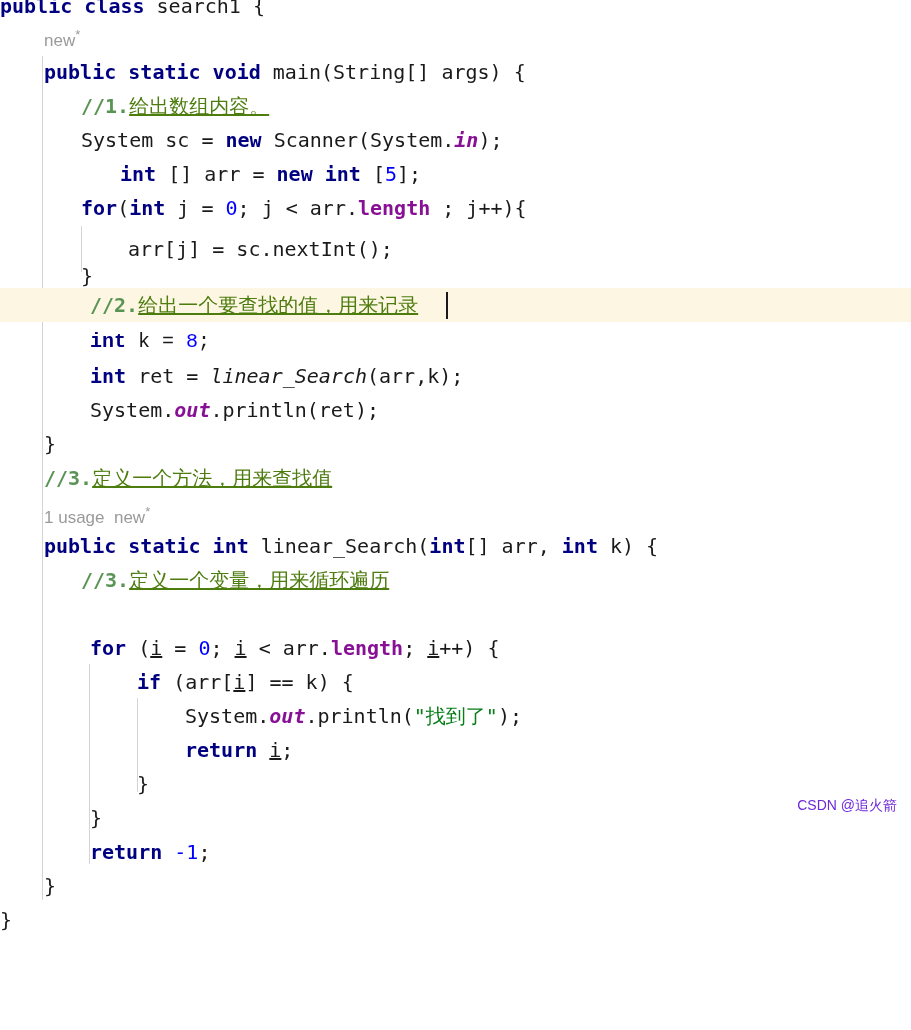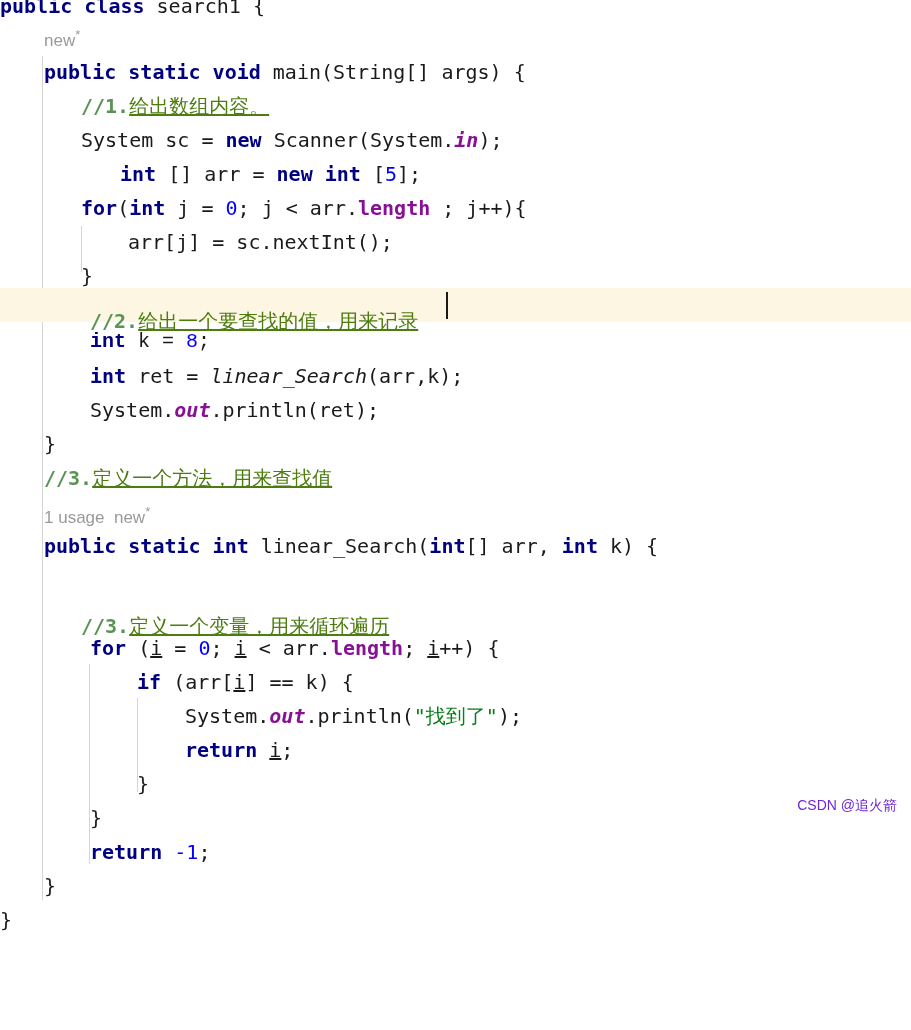--- a/index.html
+++ b/index.html
@@ -103,41 +103,41 @@
   <div class="line" style="top:55px; left:44px;"><span class="kw">public</span> <span class="kw">static</span> <span class="kw">void</span> <span class="plain">main</span><span class="plain">(String[] args) {</span></div>
 
   <div class="line" style="top:89px; left:81px;"><span class="cmt-b">//1.</span><span class="cmt" style="font-family:'DejaVu Sans',sans-serif;">给出数组内容。</span></div>
 
   <div class="line" style="top:123px; left:81px;"><span class="plain">System</span> <span class="plain">sc</span> <span class="plain">=</span> <span class="kw">new</span> <span class="plain">Scanner(System.</span><span class="fld-i">in</span><span class="plain">);</span></div>
 
   <div class="line" style="top:157px; left:76px;margin-left:44px;"><span class="kw">int</span> <span class="plain">[] arr =</span> <span class="kw">new</span> <span class="kw">int</span> <span class="plain">[</span><span class="num">5</span><span class="plain">];</span></div>
 
   <div class="line" style="top:191px; left:81px;"><span class="kw">for</span><span class="plain">(</span><span class="kw">int</span> <span class="plain">j =</span> <span class="num">0</span><span class="plain">; j &lt; arr.</span><span class="fld">length</span><span class="plain"> ; j++){</span></div>
 
-  <div class="line" style="top:225px; left:128px;"><span class="plain">arr[j] = sc.nextInt();</span></div>
+  <div class="line" style="top:232px; left:128px;"><span class="plain">arr[j] = sc.nextInt();</span></div>
 
   <div class="line" style="top:259px; left:81px;"><span class="plain">}</span></div>
 
-  <div class="line" style="top:304px; left:90px;"><span class="cmt-b">//2.</span><span class="cmt" style="font-family:'DejaVu Sans',sans-serif;">给出一个要查找的值，用来记录</span></div>
+  <div class="line" style="top:288px; left:90px;"><span class="cmt-b">//2.</span><span class="cmt" style="font-family:'DejaVu Sans',sans-serif;">给出一个要查找的值，用来记录</span></div>
 
   <div class="line" style="top:325px; left:90px;font-family:Liberation Mono, monospace;"><span class="kw">int</span> <span class="plain">k =</span> <span class="num">8</span><span class="plain">;</span></div>
 
   <div class="line" style="top:359px; left:90px;"><span class="kw">int</span> <span class="plain">ret =</span> <span class="mtd">linear_Search</span><span class="plain">(arr,k);</span></div>
 
   <div class="line" style="top:393px; left:90px;"><span class="plain">System.</span><span class="fld-i">out</span><span class="plain">.println(ret);</span></div>
 
   <div class="line" style="top:427px; left:44px;"><span class="plain">}</span></div>
 
   <div class="line" style="top:461px; left:44px;"><span class="cmt-b">//3.</span><span class="cmt" style="font-family:'DejaVu Sans',sans-serif;">定义一个方法，用来查找值</span></div>
 
   <div class="hint" style="top:495px; left:44px;"><span>1 usage</span>&nbsp;&nbsp;<span>new</span><span class="star">*</span></div>
 
   <div class="line" style="top:529px; left:44px;"><span class="kw">public</span> <span class="kw">static</span> <span class="kw">int</span> <span class="plain">linear_Search</span><span class="plain">(</span><span class="kw">int</span><span class="plain">[] arr, </span><span class="kw">int</span><span class="plain"> k) {</span></div>
 
-  <div class="line" style="top:563px; left:81px;margin-top:46px;"><span class="cmt-b">//3.</span><span class="cmt" style="font-family:'DejaVu Sans',sans-serif;">定义一个变量，用来循环遍历</span></div>
+  <div class="line" style="top:563px; left:81px;"><span class="cmt-b">//3.</span><span class="cmt" style="font-family:'DejaVu Sans',sans-serif;">定义一个变量，用来循环遍历</span></div>
 
 
   <div class="line" style="top:631px; left:90px;"><span class="kw">for</span> <span class="plain">(</span><span class="uvar">i</span> <span class="plain">=</span> <span class="num">0</span><span class="plain">; </span><span class="uvar">i</span><span class="plain"> &lt; arr.</span><span class="fld">length</span><span class="plain">; </span><span class="uvar">i</span><span class="plain">++) {</span></div>
 
   <div class="line" style="top:665px; left:137px;text-align:right;"><span class="kw">if</span><span class="plain"> (arr[</span><span class="uvar">i</span><span class="plain">] == k) {</span></div>
 
   <div class="line" style="top:699px; left:185px;"><span class="plain">System.</span><span class="fld-i">out</span><span class="plain">.println(</span><span class="str">"找到了"</span><span class="plain">);</span></div>
 
   <div class="line" style="top:733px; left:185px;"><span class="kw">return</span> <span class="uvar">i</span><span class="plain">;</span></div>
 

